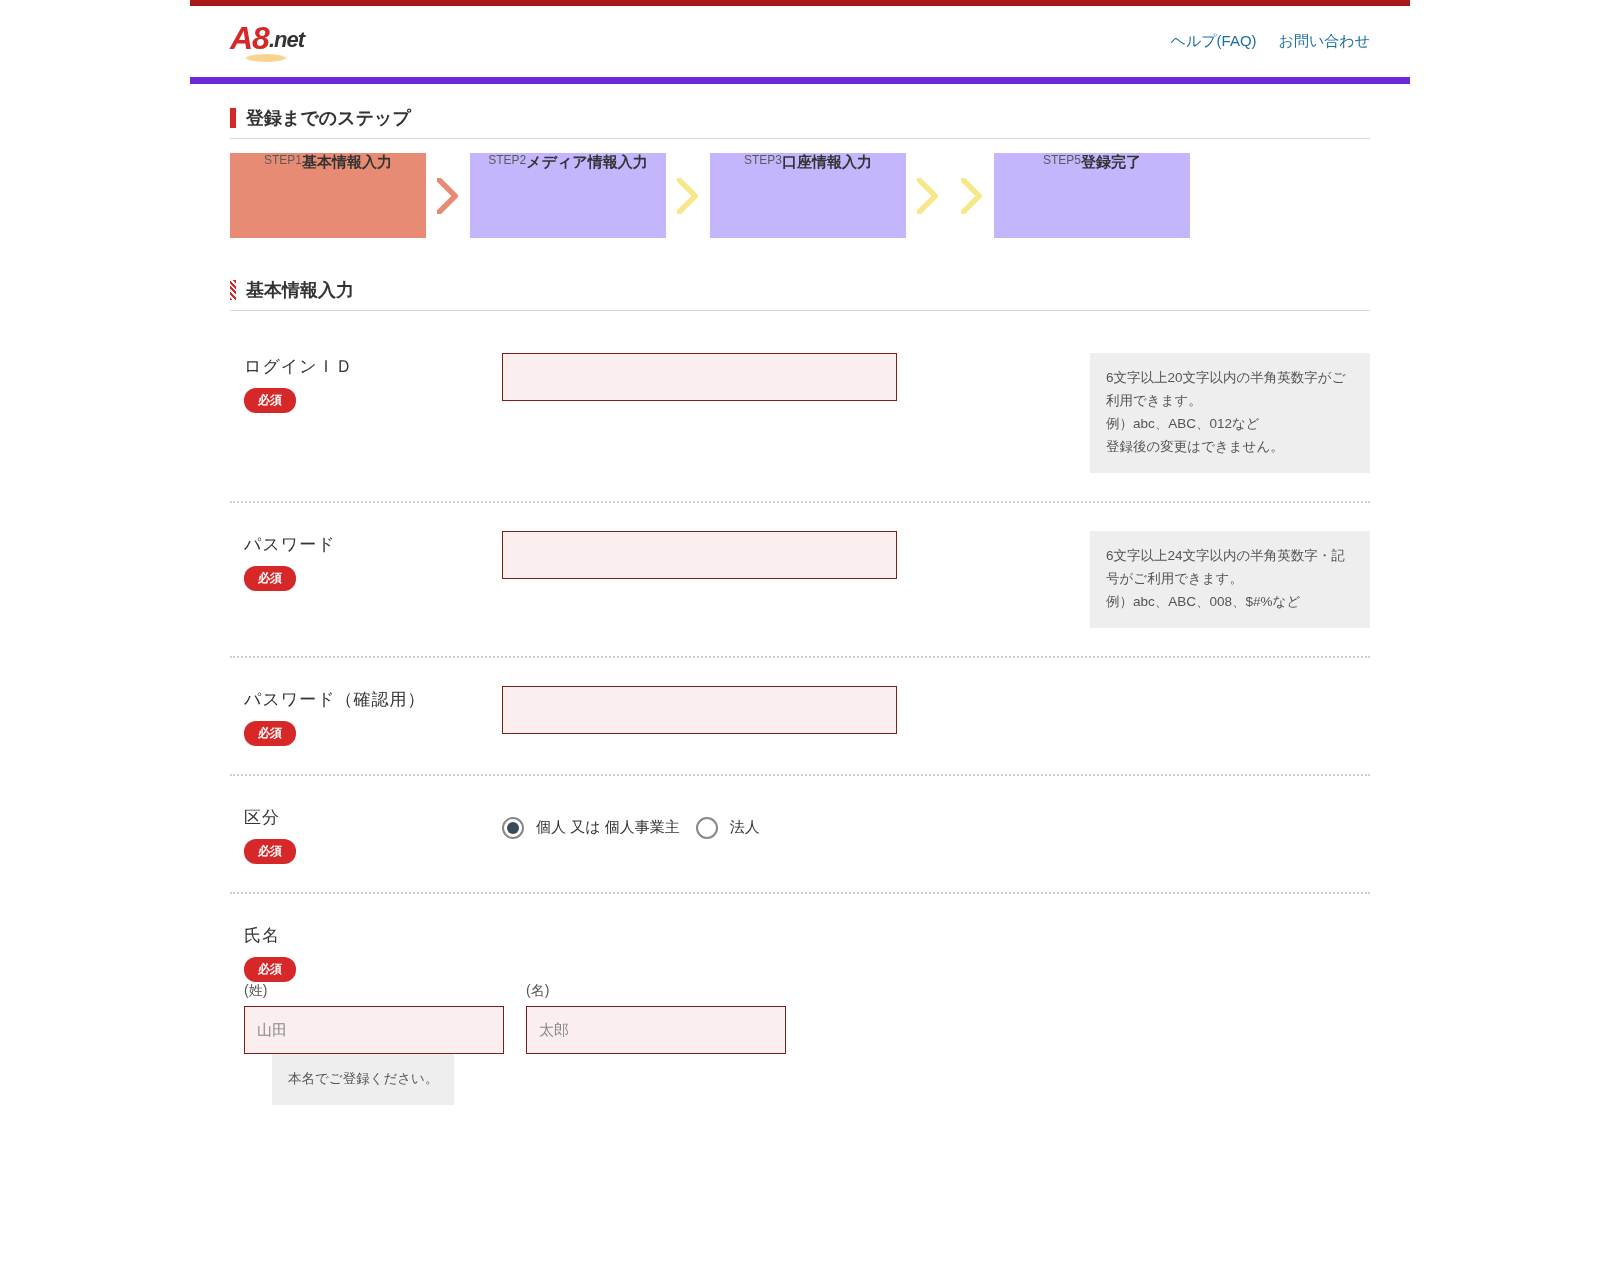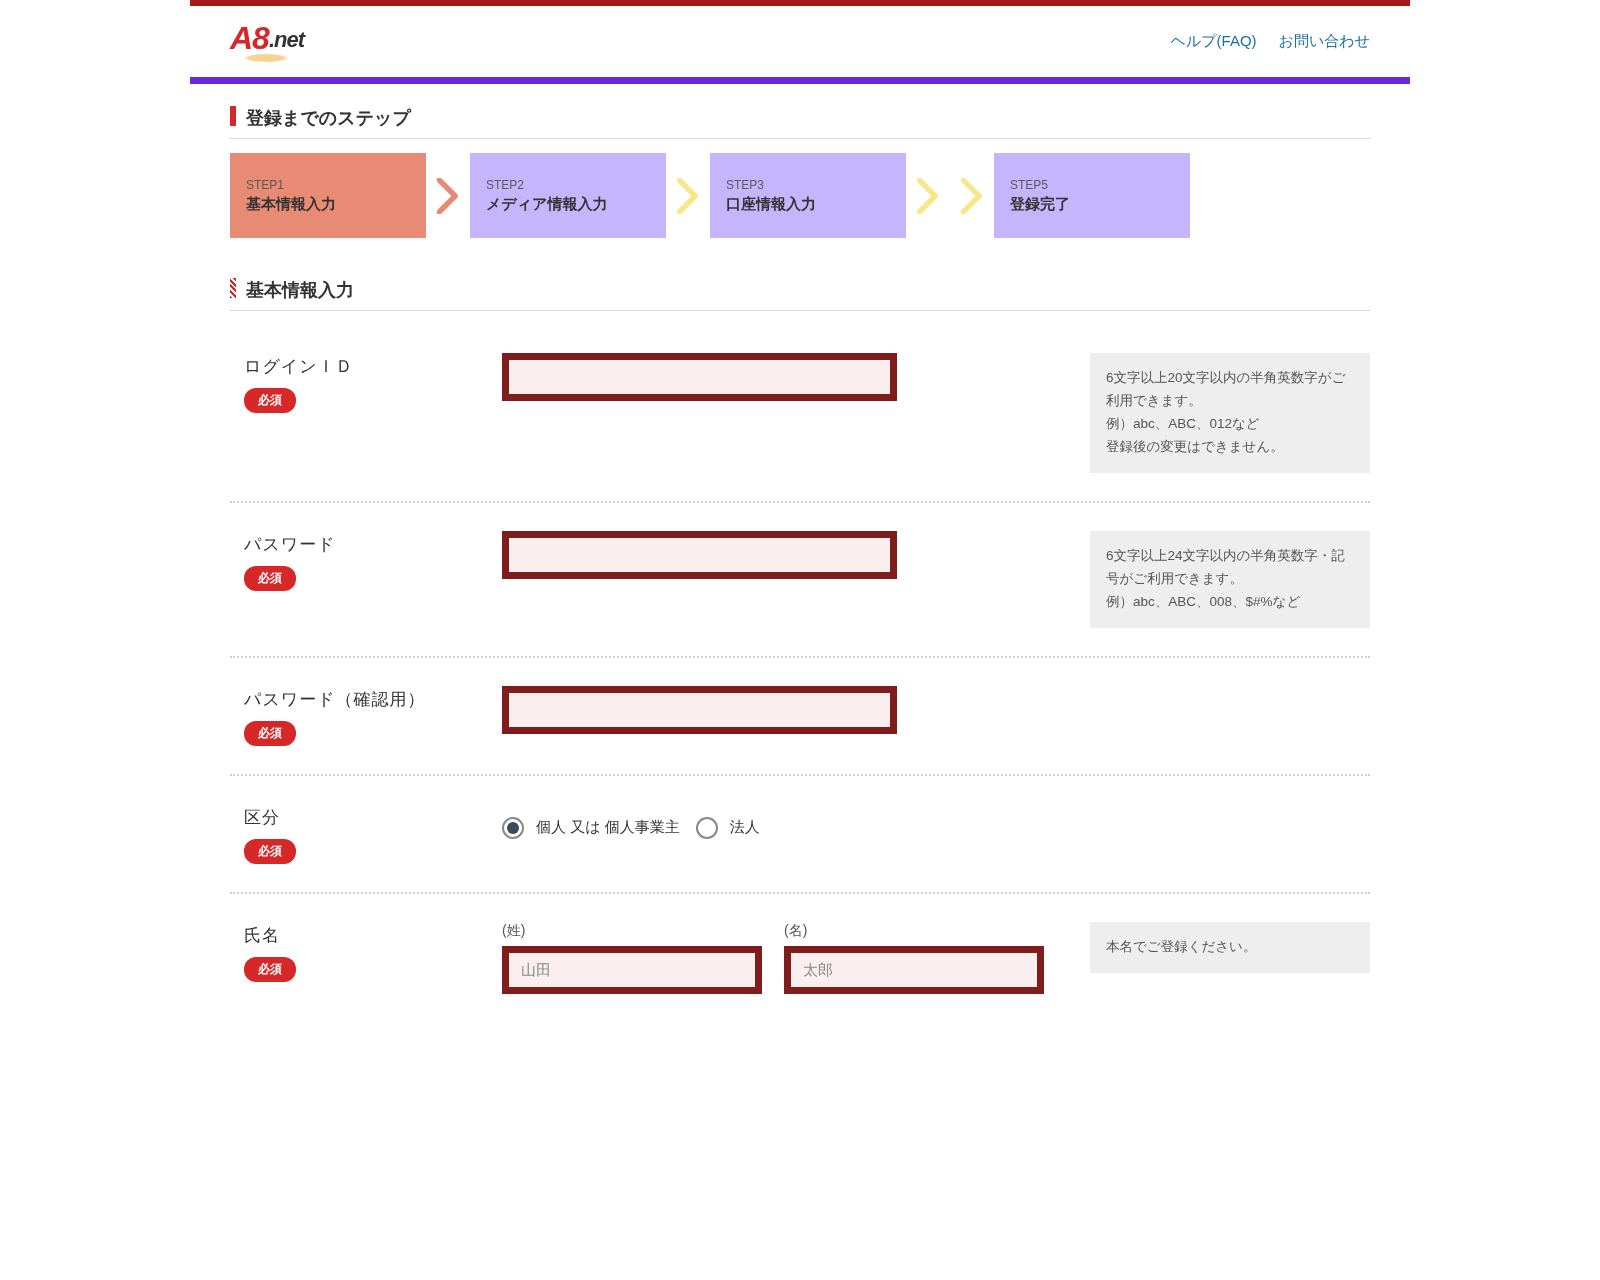--- a/index.html
+++ b/index.html
@@ -59,20 +59,21 @@
     .header-nav a {
       color: #1a6fa3;
       text-decoration: none;
       font-size: 15px;
     }
     .content {
       padding: 22px 40px 0 40px;
     }
     .section-title {
       display: flex;
+      align-items: center;
       font-size: 18px;
       font-weight: bold;
       color: #333;
       border-bottom: 1px solid #d8d8d8;
       padding-bottom: 8px;
       margin-bottom: 14px;
     }
     .section-title .bar {
       width: 6px;
       height: 20px;
@@ -86,21 +87,21 @@
       display: flex;
       align-items: center;
       gap: 0;
       margin-bottom: 40px;
     }
     .step {
       width: 196px;
       height: 85px;
       padding: 0 16px;
       display: flex;
-      flex-direction: column;
+      flex-direction: row;
       justify-content: center;
     }
     .step.active {
       background: #e88b75;
     }
     .step.inactive {
       background: #c4b5fd;
     }
     .step-num {
       font-size: 12px;
@@ -160,21 +161,21 @@
       background: #eeeeee;
       padding: 14px 16px;
       font-size: 13.5px;
       color: #555;
       line-height: 1.7;
     }
     .text-input {
       width: 395px;
       height: 48px;
       background: #fbeeee;
-      border: 7px solid #7f1d1d;
+      border: 1px solid #7f1d1d;
       padding: 16px 12px;
       font-size: 15px;
       color: #333;
     }
     .text-input::placeholder {
       color: #888;
     }
     
     .radio-group {
       display: flex;
@@ -351,21 +352,21 @@
           </label>
           <label class="radio-option">
             <span class="radio-circle"></span>
             <span class="radio-label">法人</span>
           </label>
         </div>
       </div>
       <div class="form-help-col"></div>
     </div>
 
-    <div class="form-row" style="border-bottom:none;">
+    <div class="form-row" style="border-bottom:none;flex-direction:column;">
       <div class="form-label-col">
         <div class="form-label">氏名</div>
         <span class="required-badge">必須</span>
       </div>
       <div class="form-input-col">
         <div class="name-inputs">
           <div class="name-sub">
             <span class="name-sub-label">(姓)</span>
             <input type="text" class="text-input" placeholder="山田" style="">
           </div>

